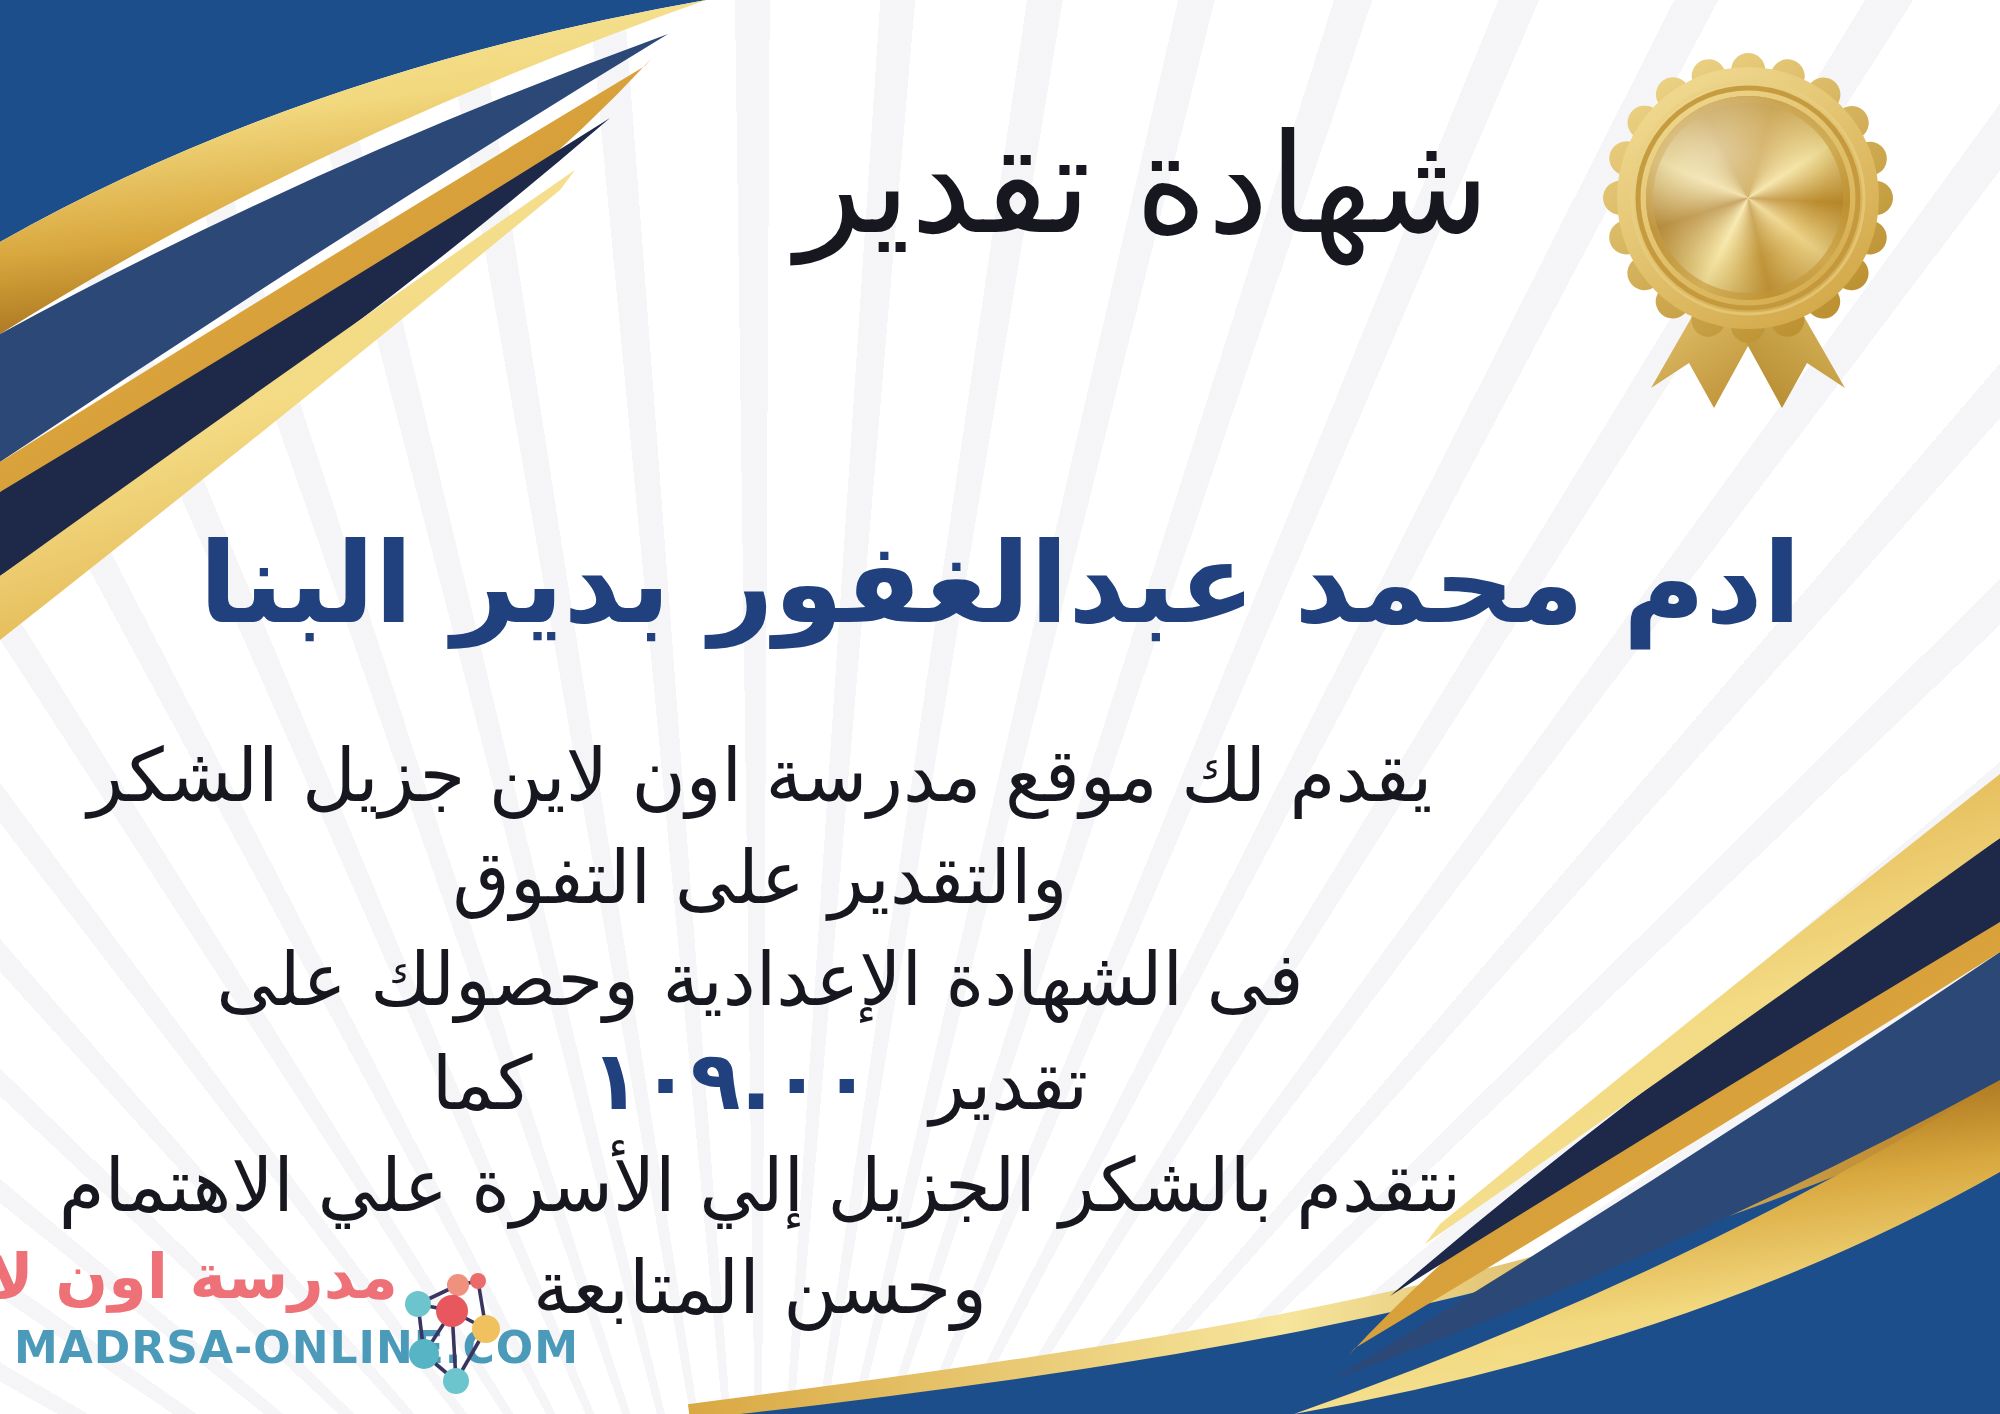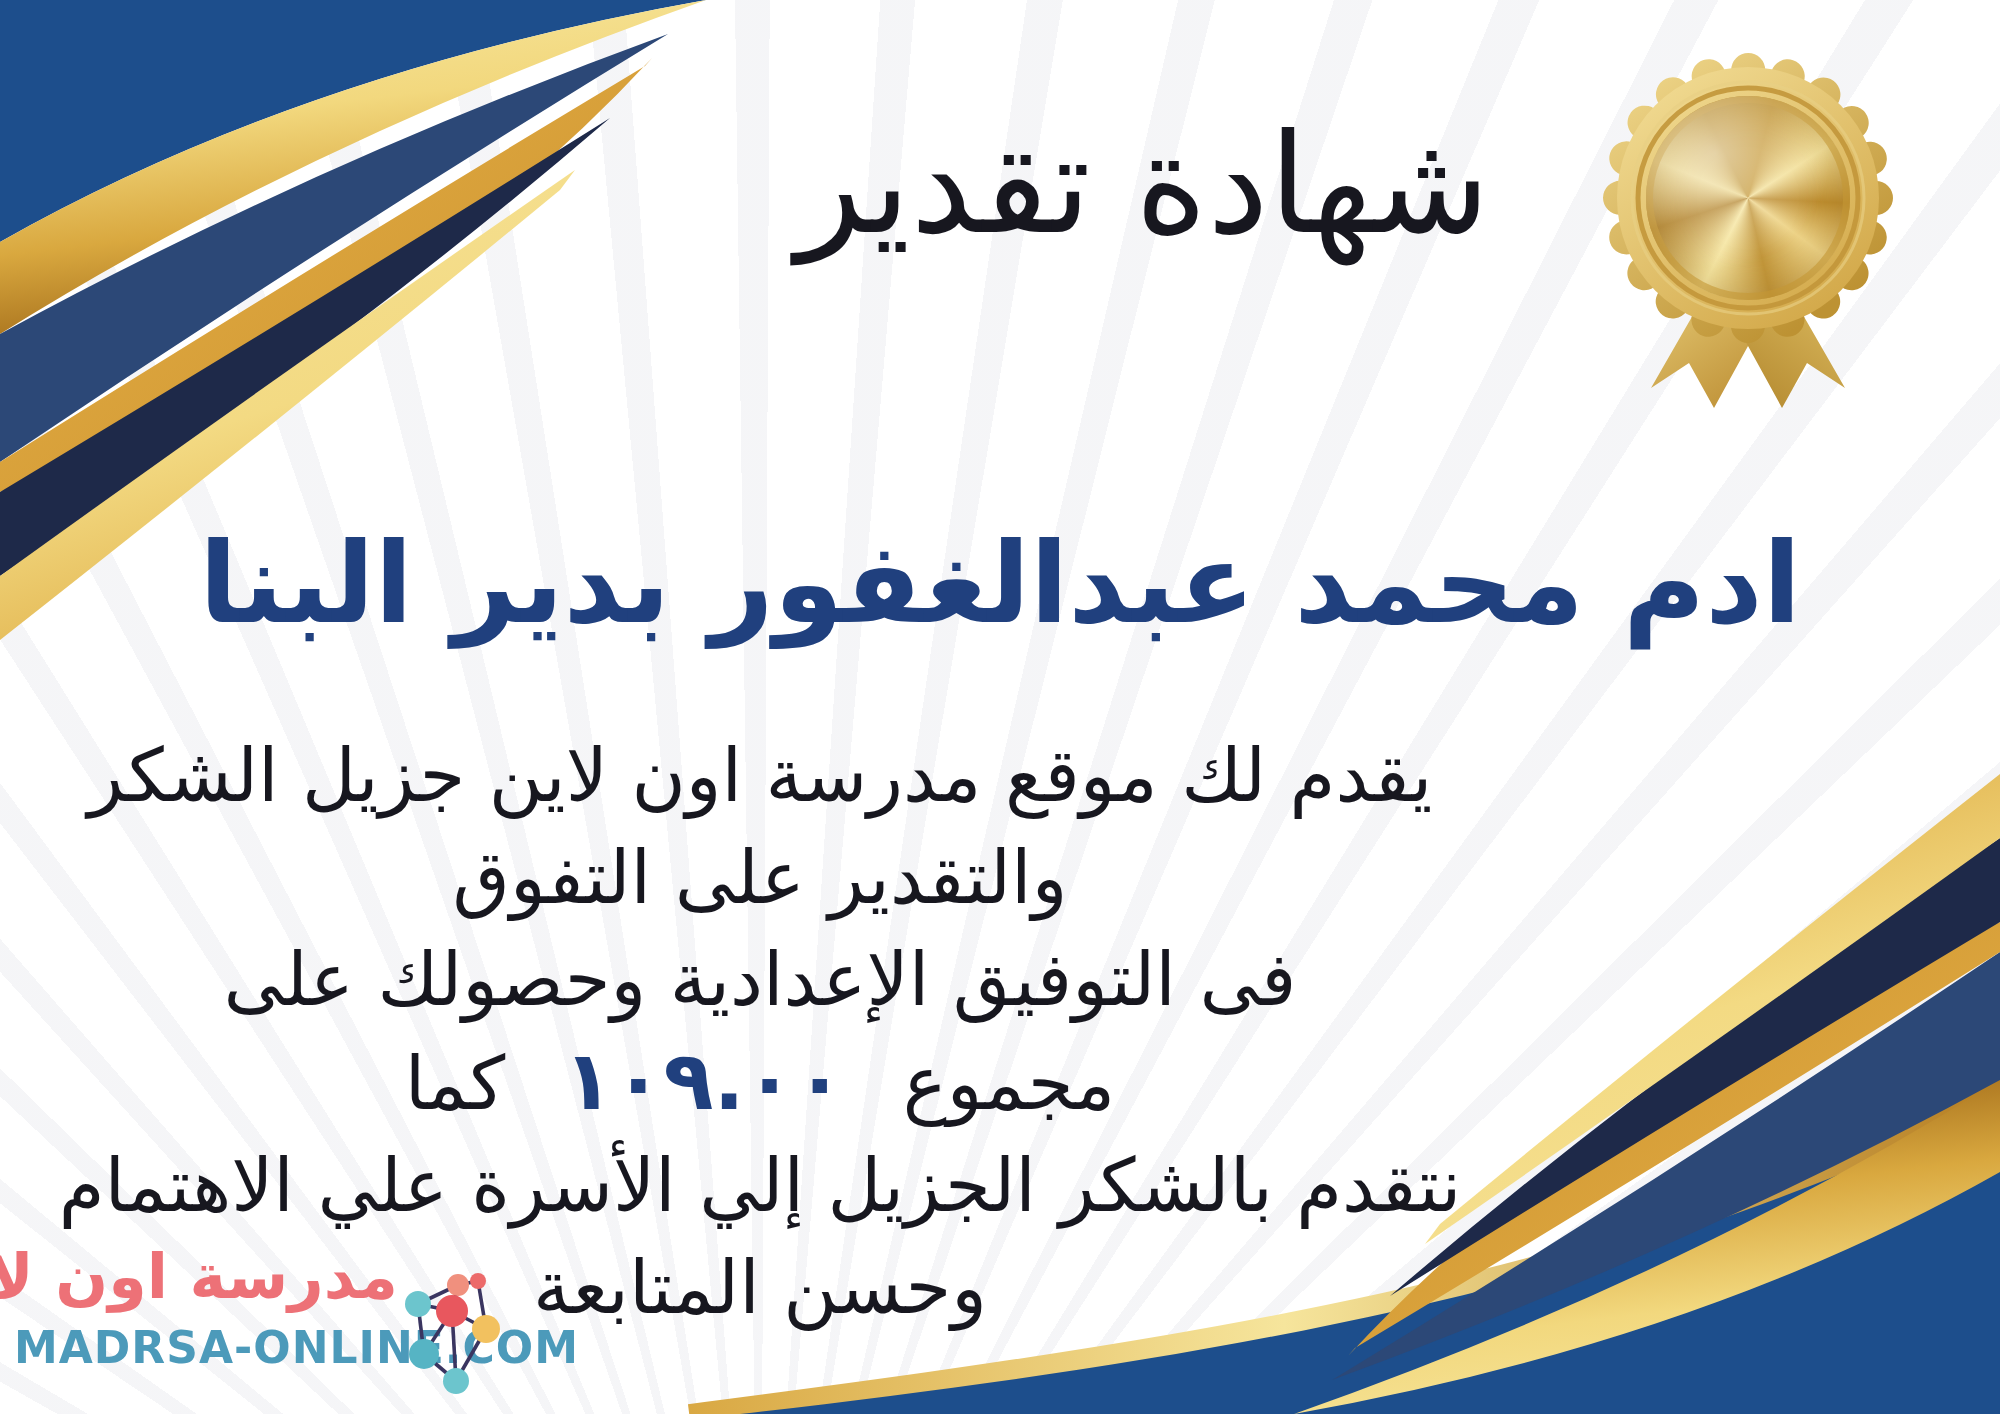--- a/index.html
+++ b/index.html
@@ -121,21 +121,21 @@
     <div class="medal-sheen"></div>
   </div>
 
   <div class="title">شهادة تقدير</div>
 
   <div class="name">ادم محمد عبدالغفور بدير البنا</div>
 
   <div class="body-block">
     <div>يقدم لك موقع مدرسة اون لاين جزيل الشكر  والتقدير على التفوق</div>
     <div>
-      <span>فى التوفيق الإعدادية وحصولك على مجموع</span><span class="score">١٠٩.٠٠</span><span>كما</span>
+      <span>فى الشهادة الإعدادية وحصولك على تقدير</span><span class="score">١٠٩.٠٠</span><span>كما</span>
     </div>
     <div>نتقدم  بالشكر الجزيل إلي الأسرة علي الاهتمام وحسن المتابعة</div>
   </div>
 
 
   <div class="logo-ar">مدرسة اون لاين</div>
   <div class="logo-en">MADRSA-ONLINE.COM</div>
 
   <svg class="logo-icon" viewBox="0 0 112 158">
     <g stroke="#3a3560" stroke-width="3.6" fill="none">

